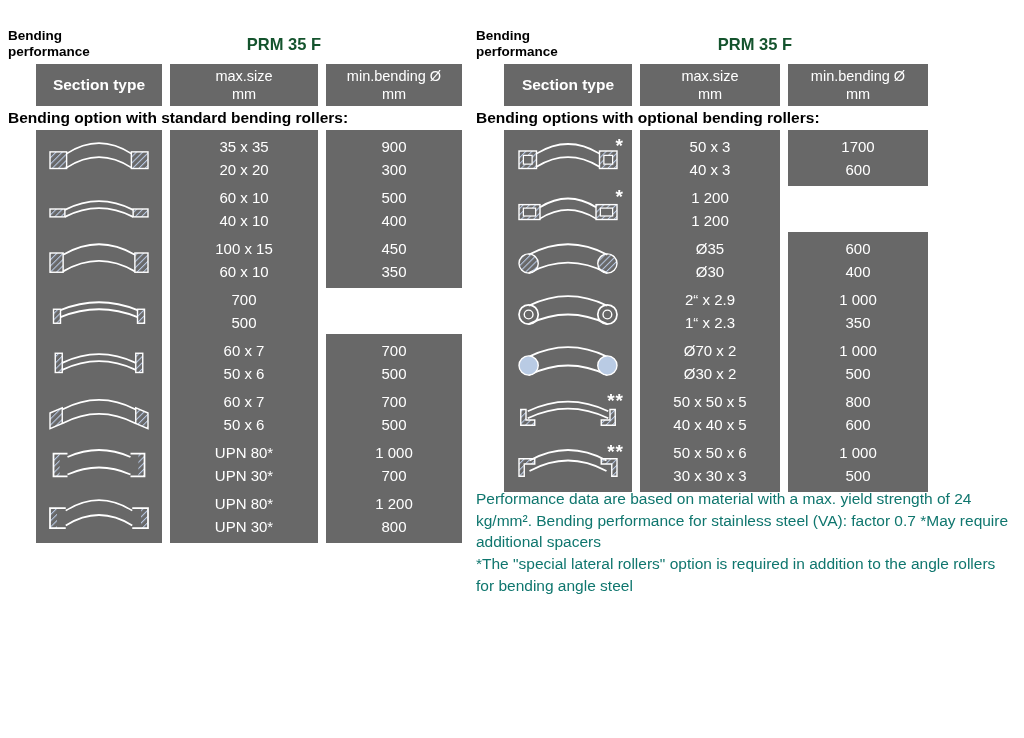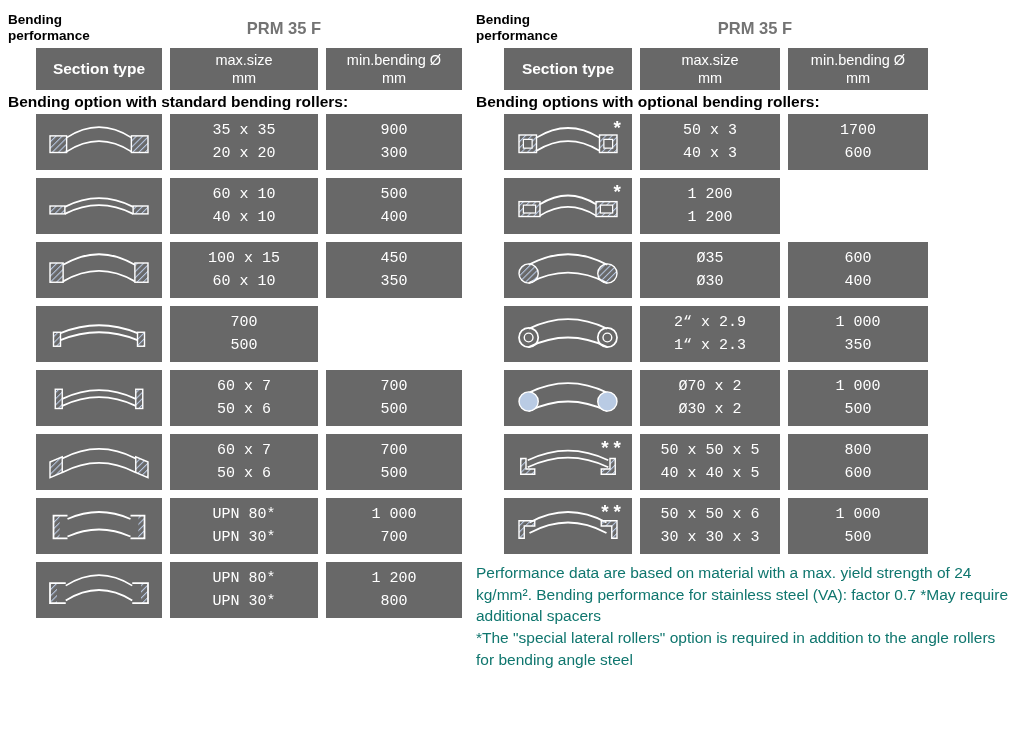--- a/index.html
+++ b/index.html
@@ -1,29 +1,29 @@
 <!DOCTYPE html>
 <html><head>
 <meta charset="utf-8">
 <style>
   * { box-sizing: border-box; margin: 0; padding: 0; }
   html,body { width:1024px; height:738px; background:#fff; font-family:"Liberation Sans", sans-serif; position:relative; overflow:hidden; }
-  .tbl { position:absolute; top:8px; }
+  .tbl { position:absolute; top:24px; }
   .tbl-left  { left:8px;  width:426px; --c1:126px; --c2:148px; --c3:136px; }
   .tbl-right { left:476px; width:540px; --c1:128px; --c2:140px; --c3:140px; }
   .top { display:grid; grid-template-columns: var(--c1) 1fr; align-items:center; height:40px; }
   .perf-title { font-weight:bold; font-size:13.5px; line-height:1.15; color:#000; width:110px; }
-  .model { font-weight:bold; font-size:16.5px; color:#737373; text-align:center; }
+  .model { font-weight:bold; font-size:16.5px; color:#14532d; text-align:center; }
   .tbl-right .model { padding-right:110px; }
   .colheads, .row { display:grid; grid-template-columns: var(--c1) var(--c2) var(--c3); column-gap:8px;padding-left:28px; }
   .colheads { height:42px; }
   .colhead { background:#686868; color:#fff; display:flex; flex-direction:column; align-items:center; justify-content:center; font-size:14.5px; line-height:1.25; }
   .colhead.section { font-weight:bold; font-size:15.5px; }
   .subtitle { font-weight:bold; font-size:15.5px; color:#000; padding:3px 0 4px 0; height:24px; }
-  .row { height:46px; margin-bottom:18px;font-family:Liberation Mono, monospace; }
+  .row { height:46px; margin-bottom:5px; }
   .cell { background:#686868; color:#fff; display:flex; flex-direction:column; align-items:center; justify-content:center; font-size:15px; line-height:1.55; }
   .icon-cell { position:relative; }
   .marker { position:absolute; top:1px; right:8px; color:#fff; font-weight:bold; font-size:19px; letter-spacing:1px; }
   .sec { width:112px; height:56px; display:block; }
   .footer { width:540px; margin-top:6px; font-size:15.5px; line-height:1.4; color:#0f766e; }
   .footer p { margin-bottom:0; }
   .defs { position:absolute; width:0; height:0; }
 </style>
 </head>
 <body>

